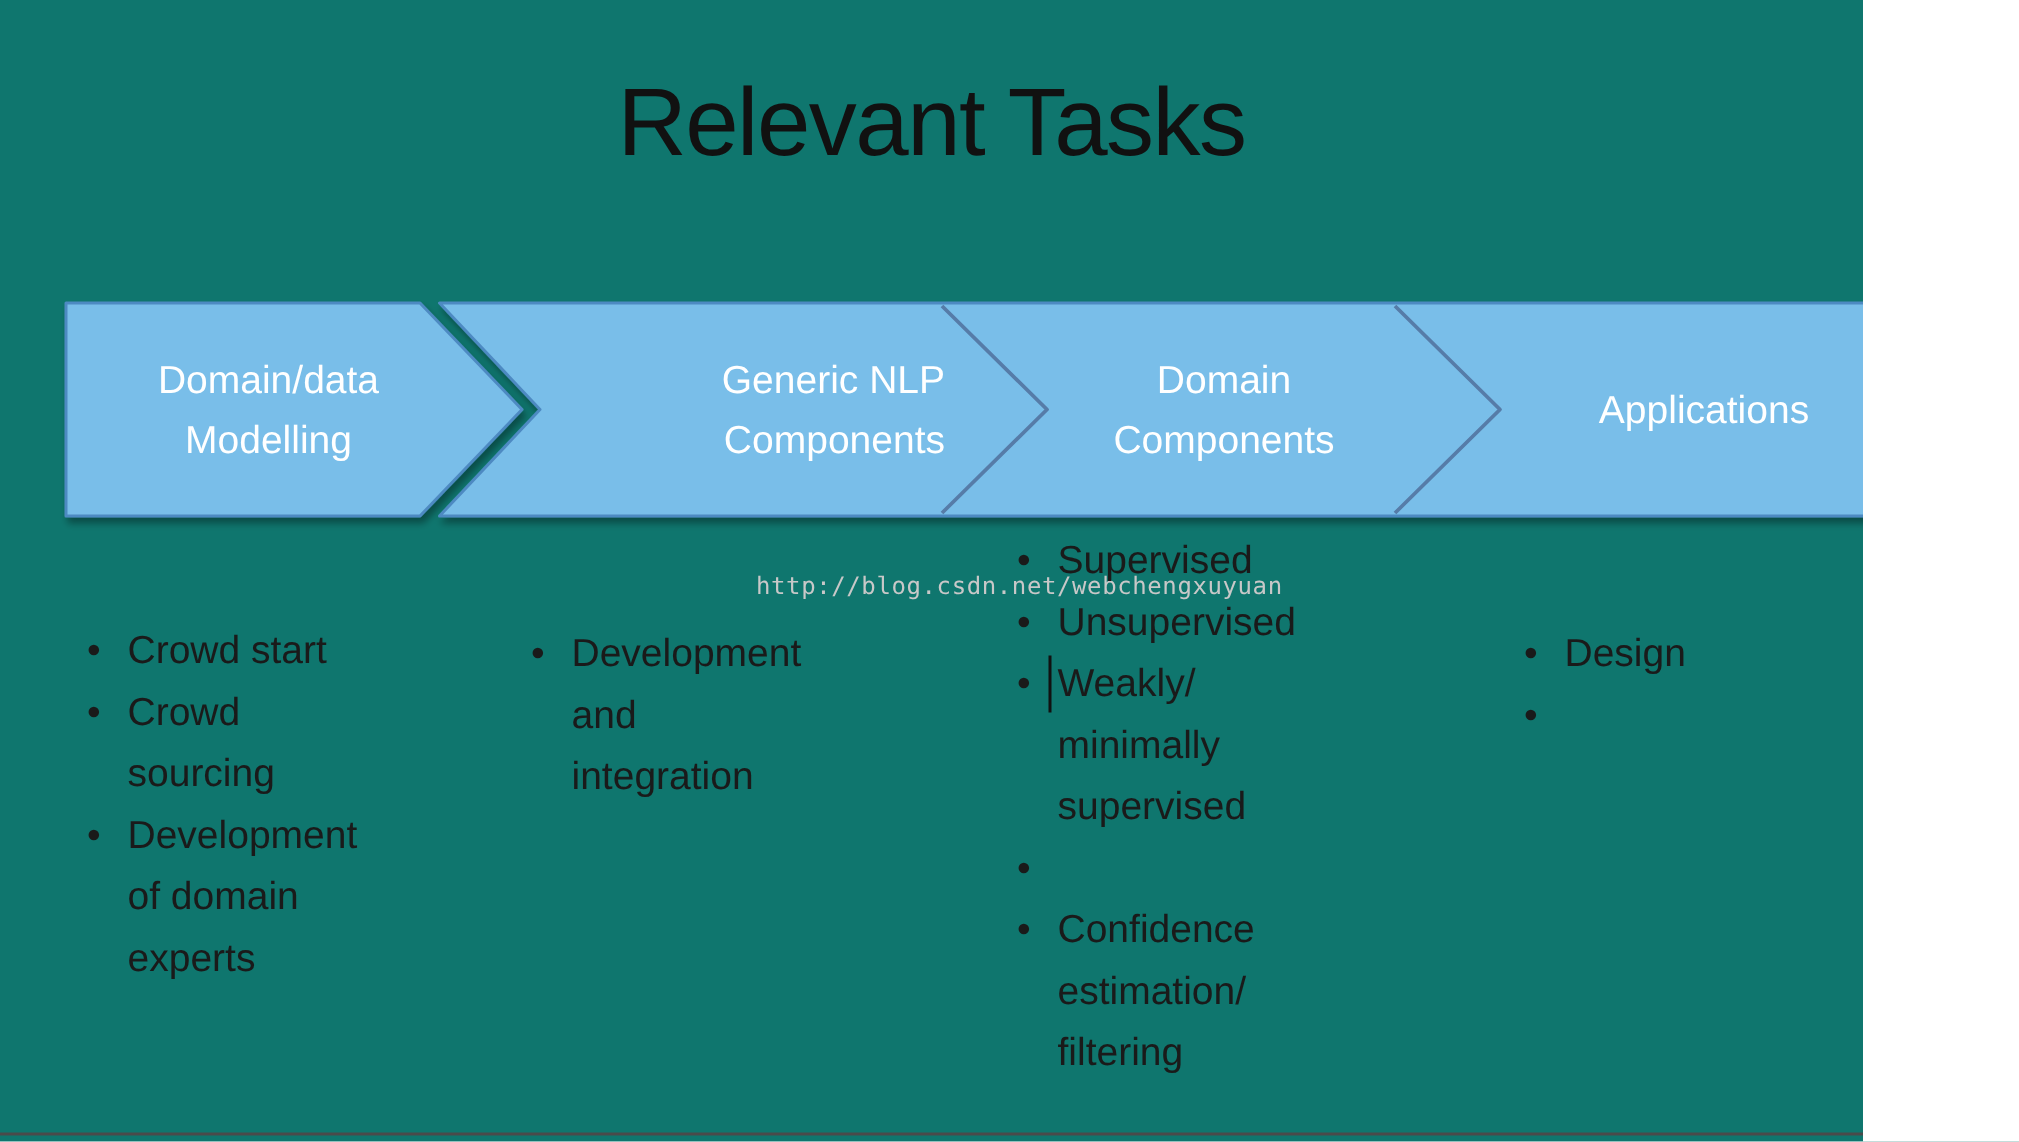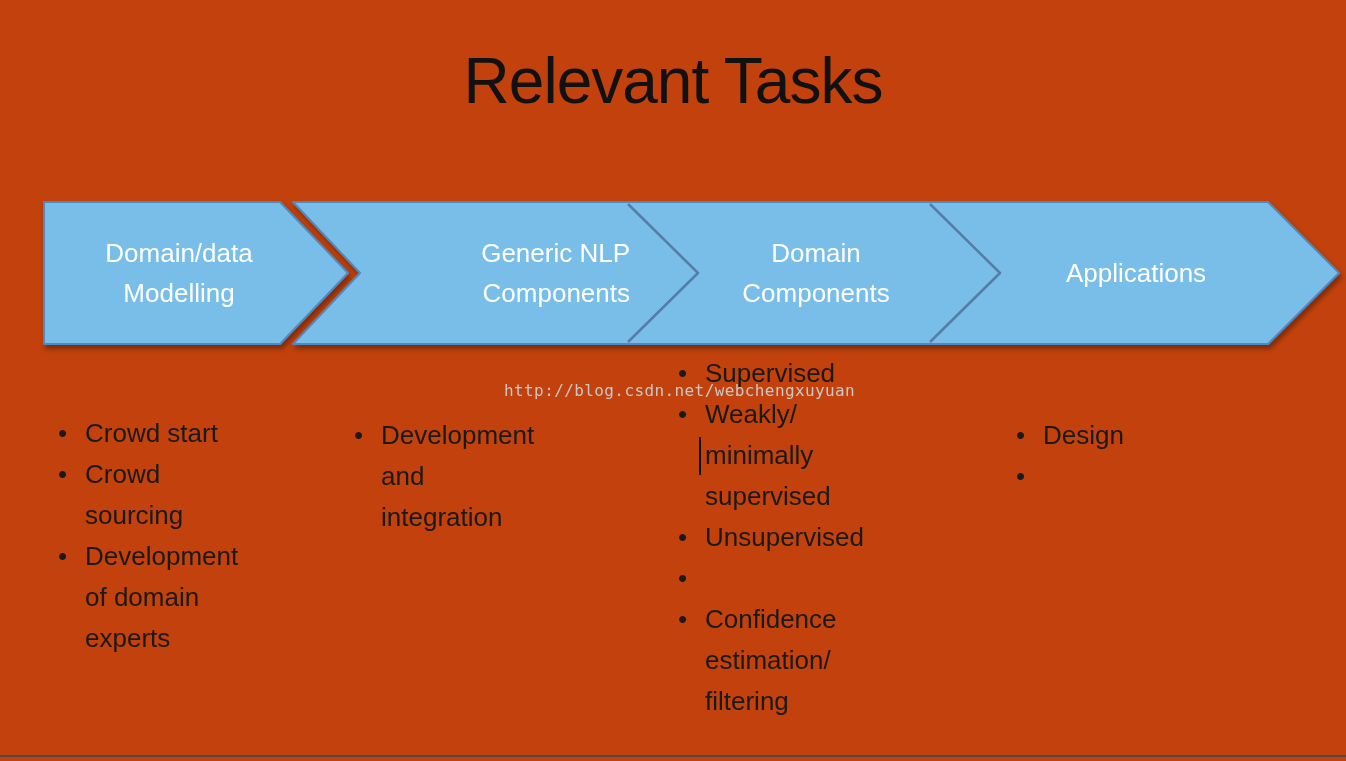--- a/index.html
+++ b/index.html
@@ -1,20 +1,20 @@
 <!DOCTYPE html>
 <html style="--shape-fill: #79BEE9; --shape-border: #4E8AC2; --divider: #567CA8; --shape-text: #FFFFFF; --body-text: #1A1A1A; --watermark: #C8C8C8; --bottom-rule: #4A4A4A;"><head>
 <meta charset="utf-8">
 <style>
   html, body { margin: 0; padding: 0; background: #ffffff; }
   .slide {
     position: relative;
-    width: 1346px;
+    width: 1242px;
     height: 761px;
-    background: #c2410c;
+    background: #0f766e;
     overflow: hidden;
     font-family: "Liberation Sans", sans-serif;
     color: var(--body-text, #1a1a1a);
   }
   .title {
     position: absolute;
     top: 44px; left: 0; width: 100%;
     text-align: center;
     font-size: 64px;
     font-weight: 400;
@@ -139,25 +139,25 @@
     </li>
   </ul>
 
   <ul class="bullets col-3">
     <li>
       <span class="dot"></span>
       <span class="btext">Supervised</span>
     </li>
     <li>
       <span class="dot"></span>
-      <span class="btext">Weakly/ minimally supervised</span>
+      <span class="btext">Unsupervised</span>
     </li>
     <li>
       <span class="dot"></span>
-      <span class="btext">Unsupervised</span>
+      <span class="btext">Weakly/ minimally supervised</span>
     </li>
     <li>
       <span class="dot"></span>
     </li>
     <li>
       <span class="dot"></span>
       <span class="btext">Confidence estimation/ filtering</span>
     </li>
   </ul>
 

